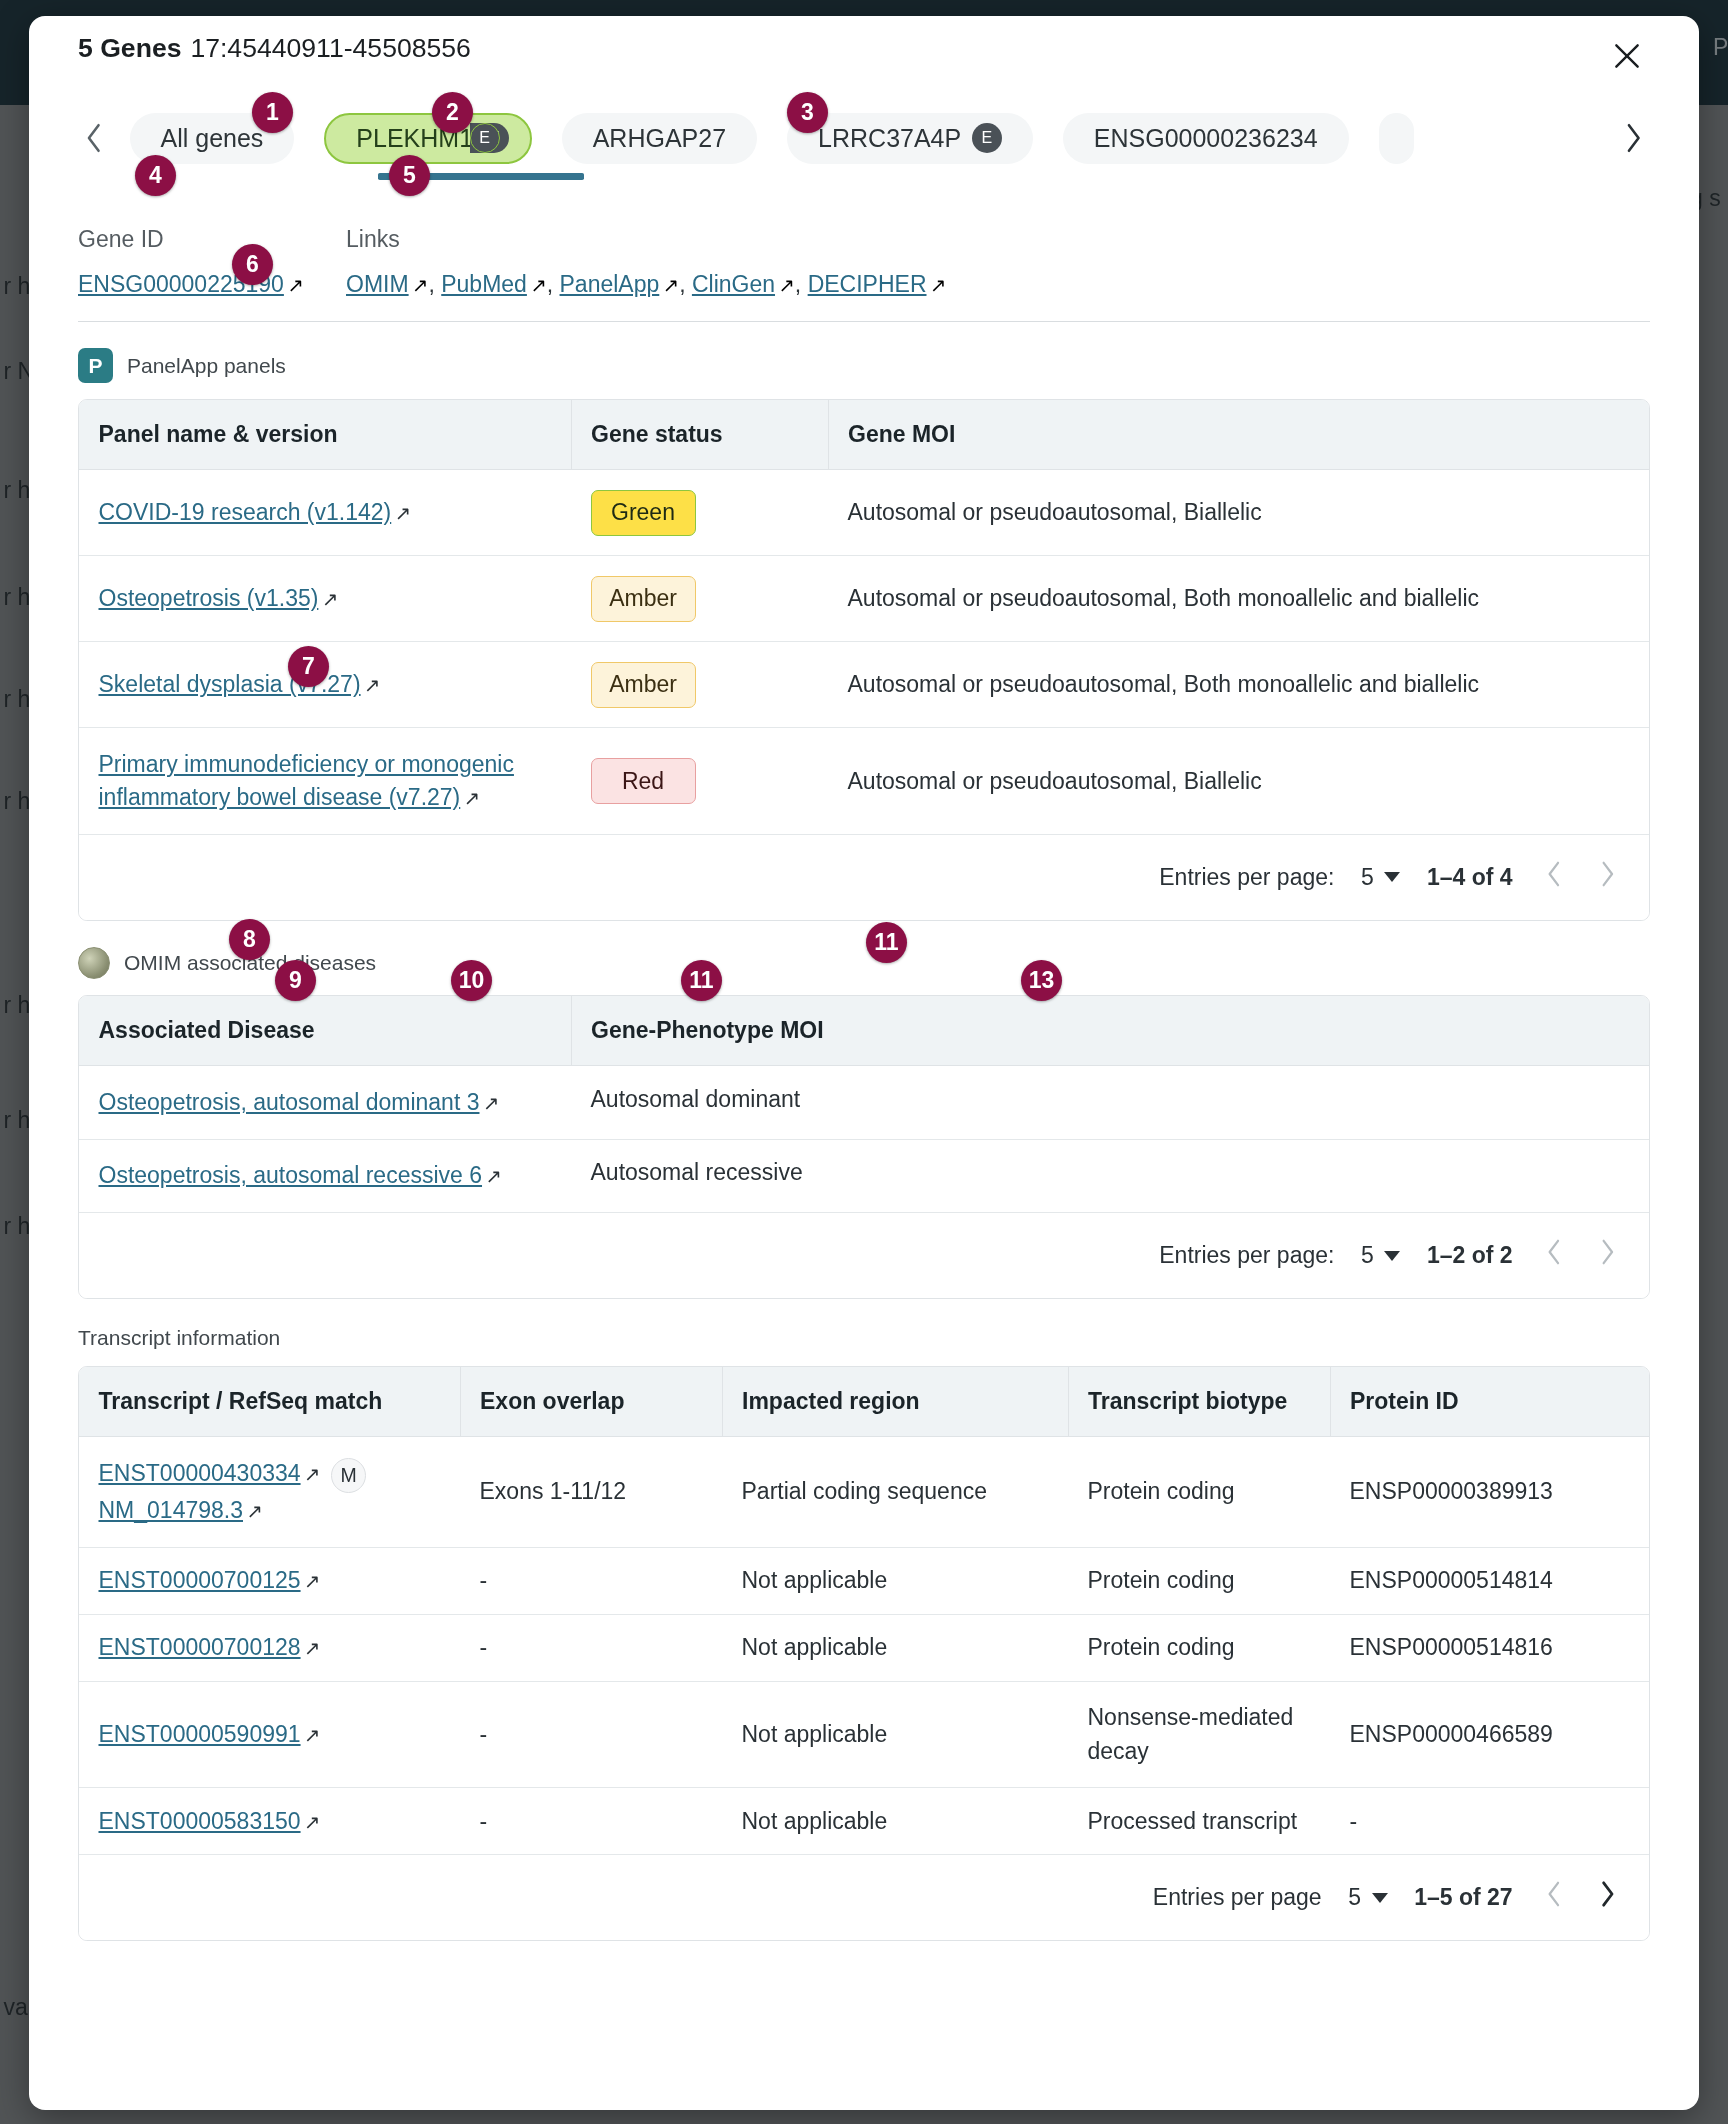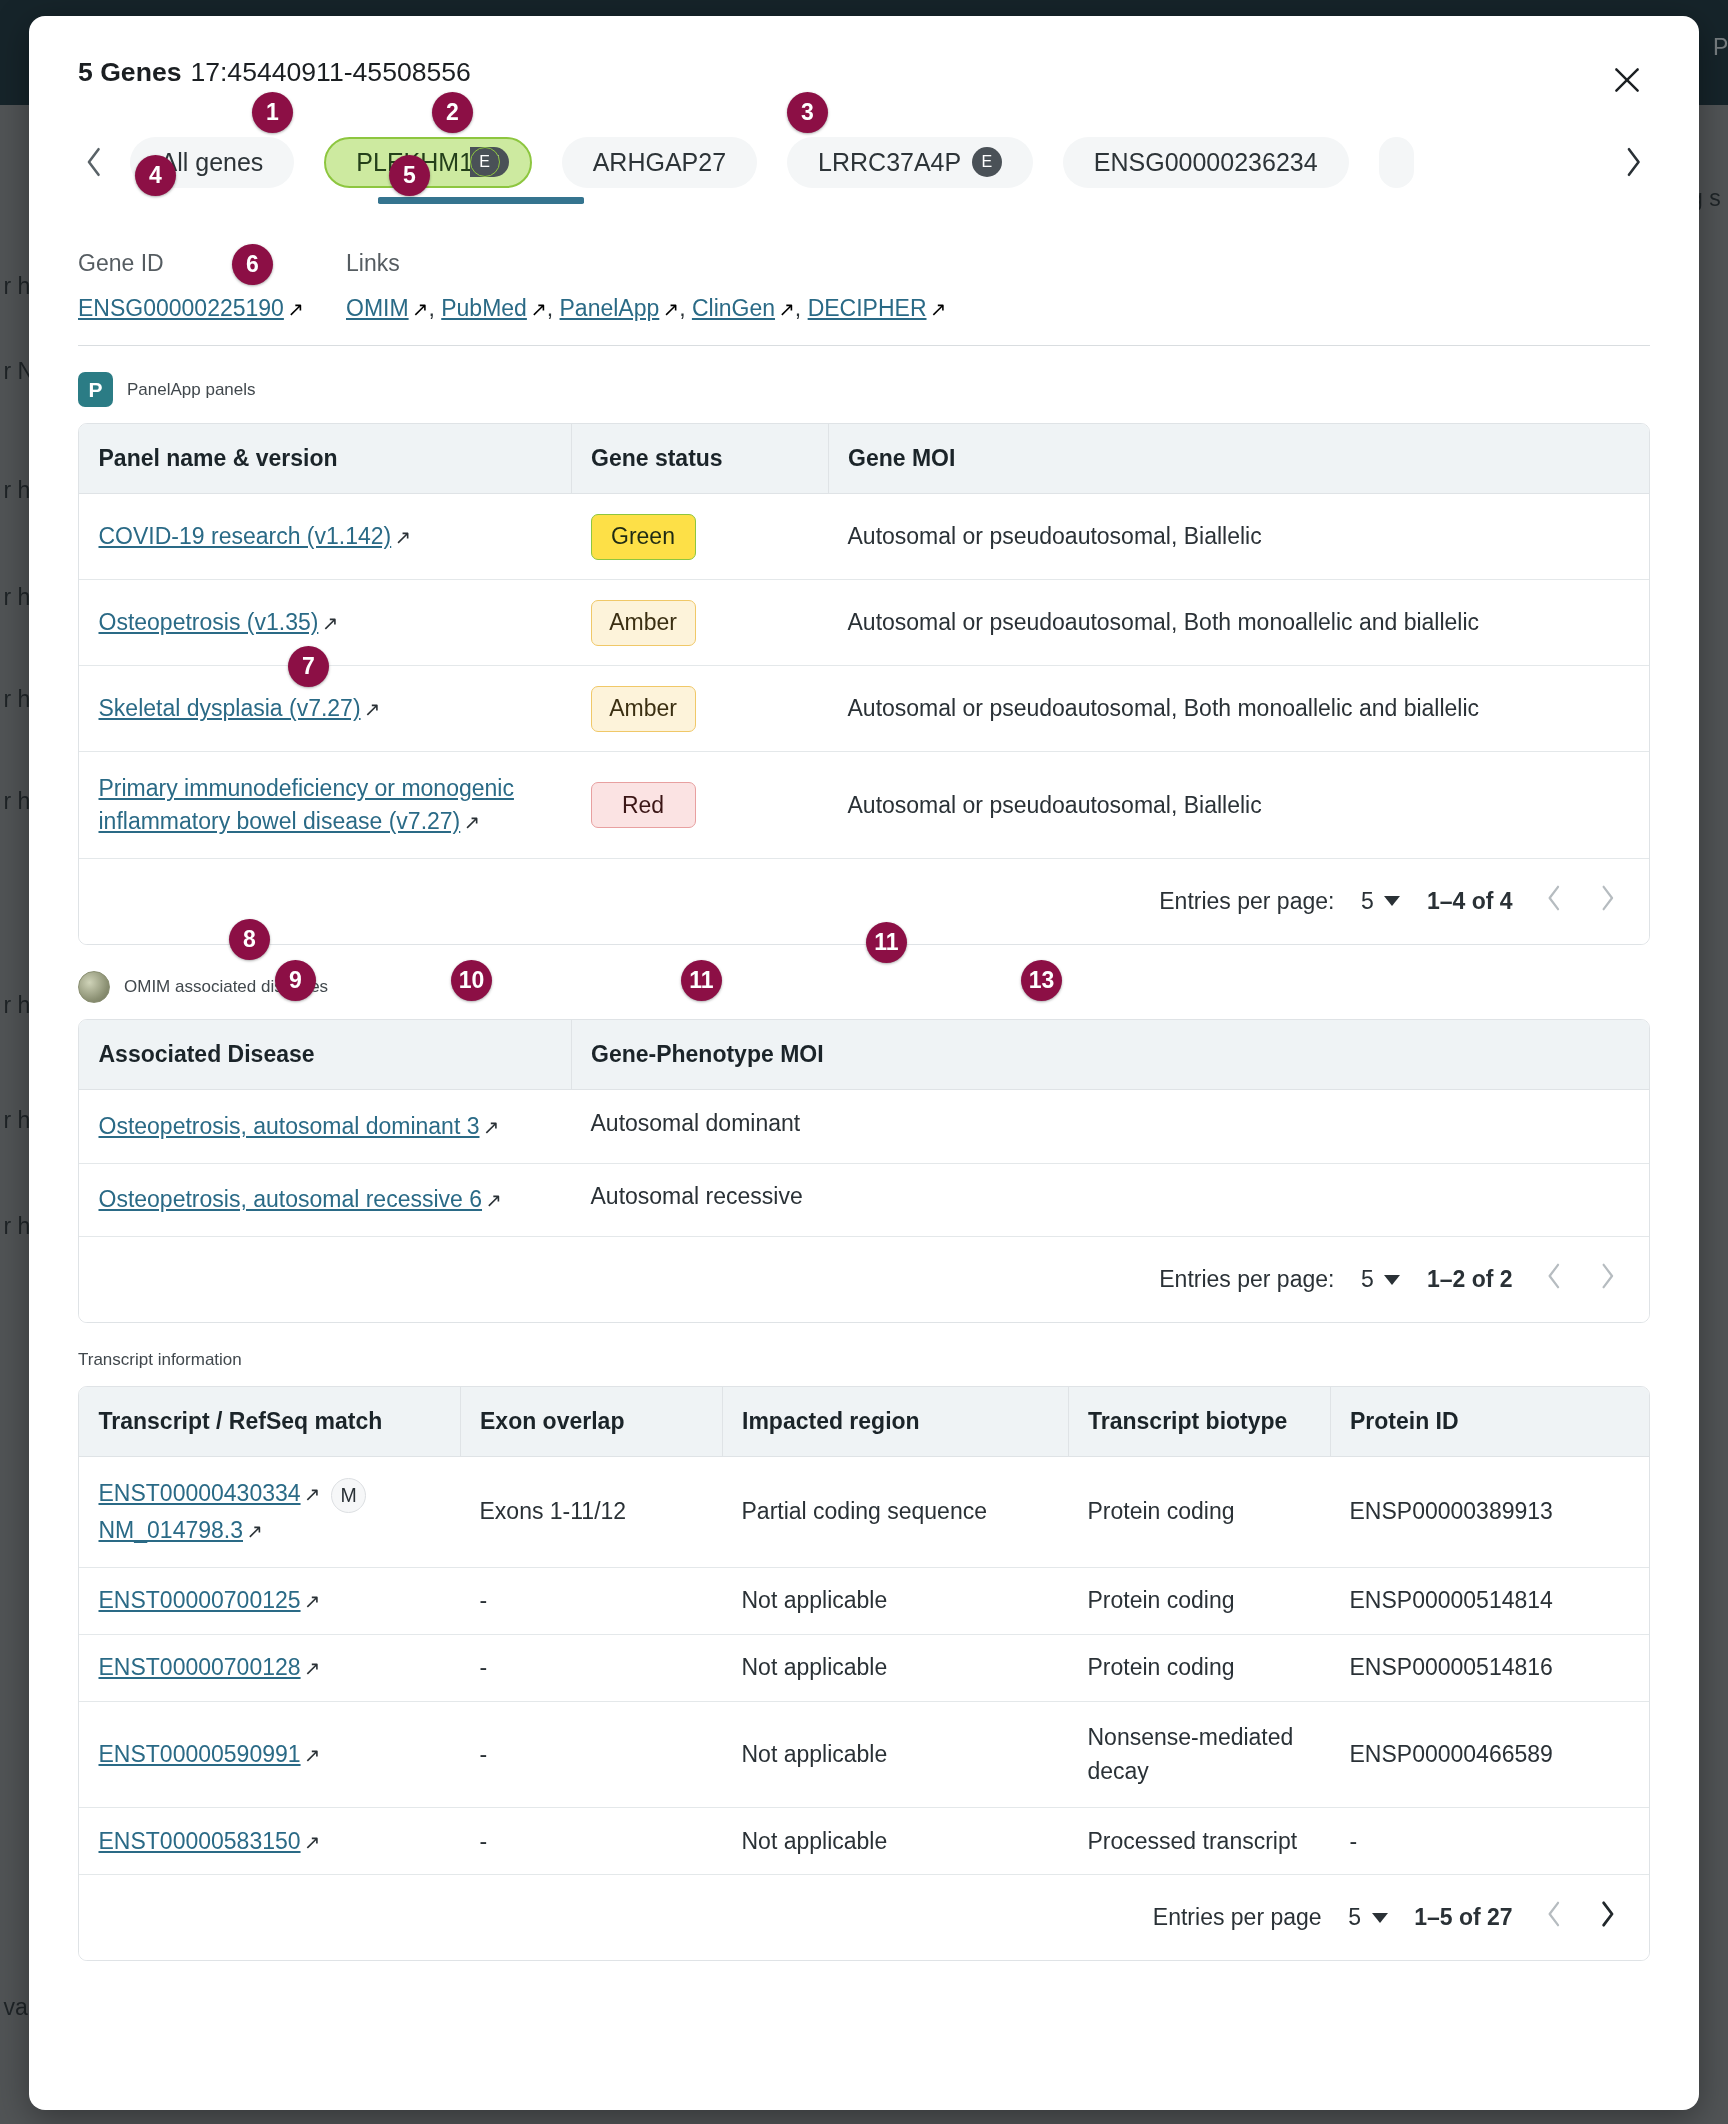--- a/index.html
+++ b/index.html
@@ -26,21 +26,21 @@
     left:29px; top:16px;
     width:1670px; height:2094px;
     background:#ffffff;
     border-radius:16px;
     box-shadow:0 8.9px 35px rgba(0,0,0,.35);
     overflow:hidden;
   }
   #modal-inner { position:relative; width:100%; height:100%; padding:0 49px; }
 
   
-  .modal-head { display:flex; align-items:flex-start; padding-top:41px; }
+  .modal-head { display:flex; align-items:flex-start; padding-top:17px; }
   .head-title { font-size:26.6px; color:#1b1f22; }
   .head-title b { font-weight:bold; }
   .head-title .coord { font-weight:normal; margin-left:8.9px; }
   .close-btn {
     margin-left:auto; width:46px; height:46px; display:flex;
     align-items:center; justify-content:center; cursor:pointer;
     color:#1b1f22; font-size:35px; line-height:1; font-weight:300;
   }
 
   
@@ -94,21 +94,21 @@
   .section-head { display:flex; align-items:center; gap:14px; margin-top:26.6px; position:relative; }
   .sq-icon {
     width:35px; height:35px; border-radius:7px; background:#2b7c85; color:#fff;
     font-size:21px; display:flex; align-items:center; justify-content:center; font-weight:600;
   }
   .omim-icon {
     width:32px; height:32px; border-radius:50%;
     background:radial-gradient(circle at 35% 35%, #cfd3b8, #8a8f72 65%, #6d7259);
     border:0.9px solid #8a8f72;
   }
-  .section-title { font-size:17px; color:#41484d; }
+  .section-title { font-size:21px; color:#41484d; }
   .section-title.plain { color:#41484d; }
 
   
   .tbl { margin-top:16px; border:0.9px solid #dfe3e6; border-radius:8.9px; overflow:hidden; background:#fff; }
   .tbl table { width:100%; border-collapse:collapse; }
   .tbl thead th {
     background:#eff3f5; text-align:left; font-size:23px; color:#1b2429;
     padding:21px 19.5px; font-weight:bold; border-right:0.9px solid #dfe3e6; position:relative;
   }
   .tbl thead th:last-child { border-right:none; }

